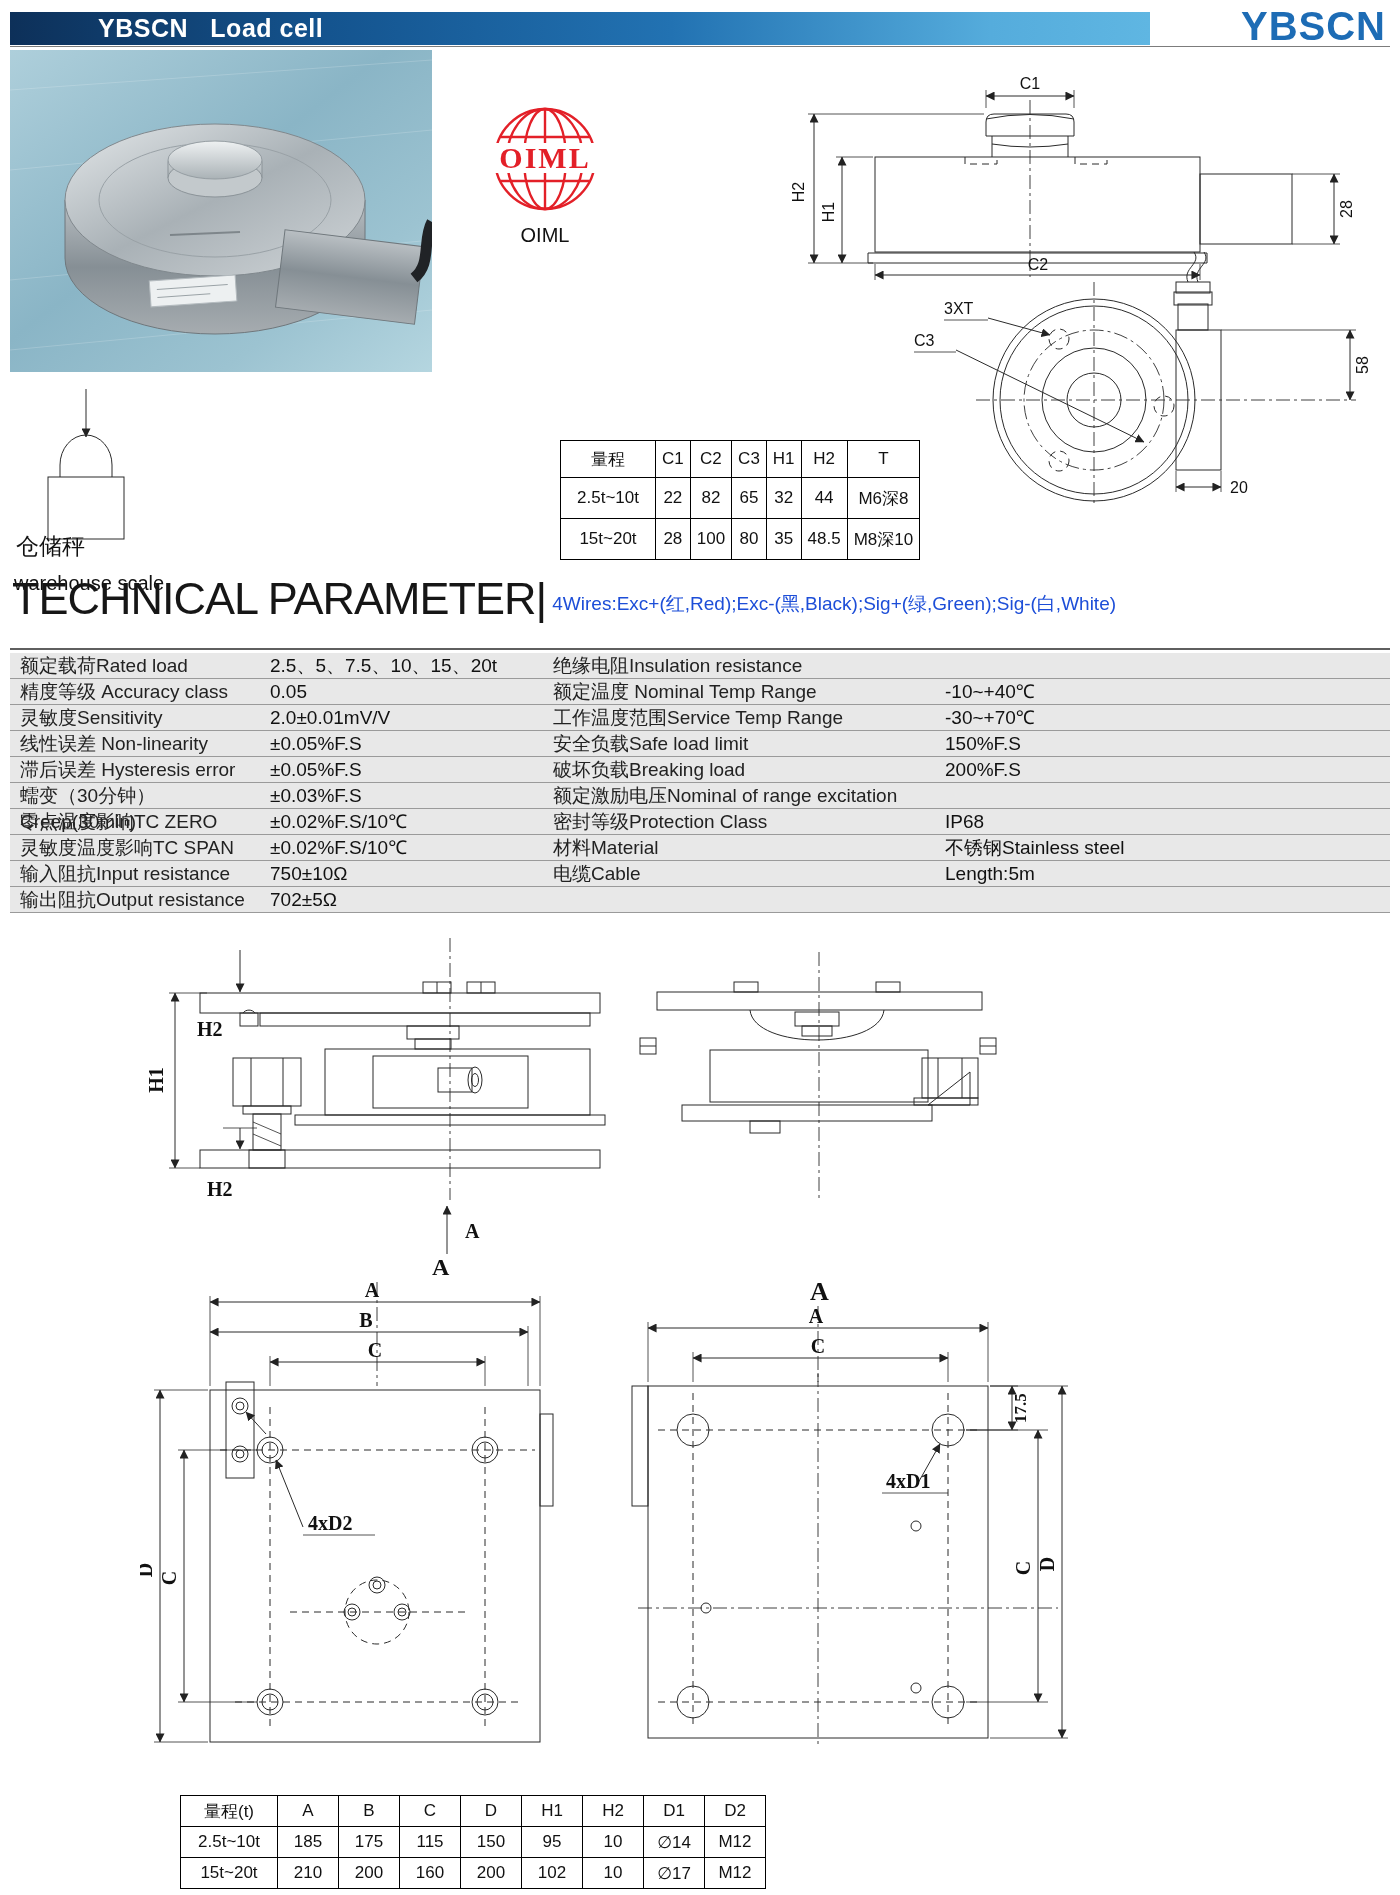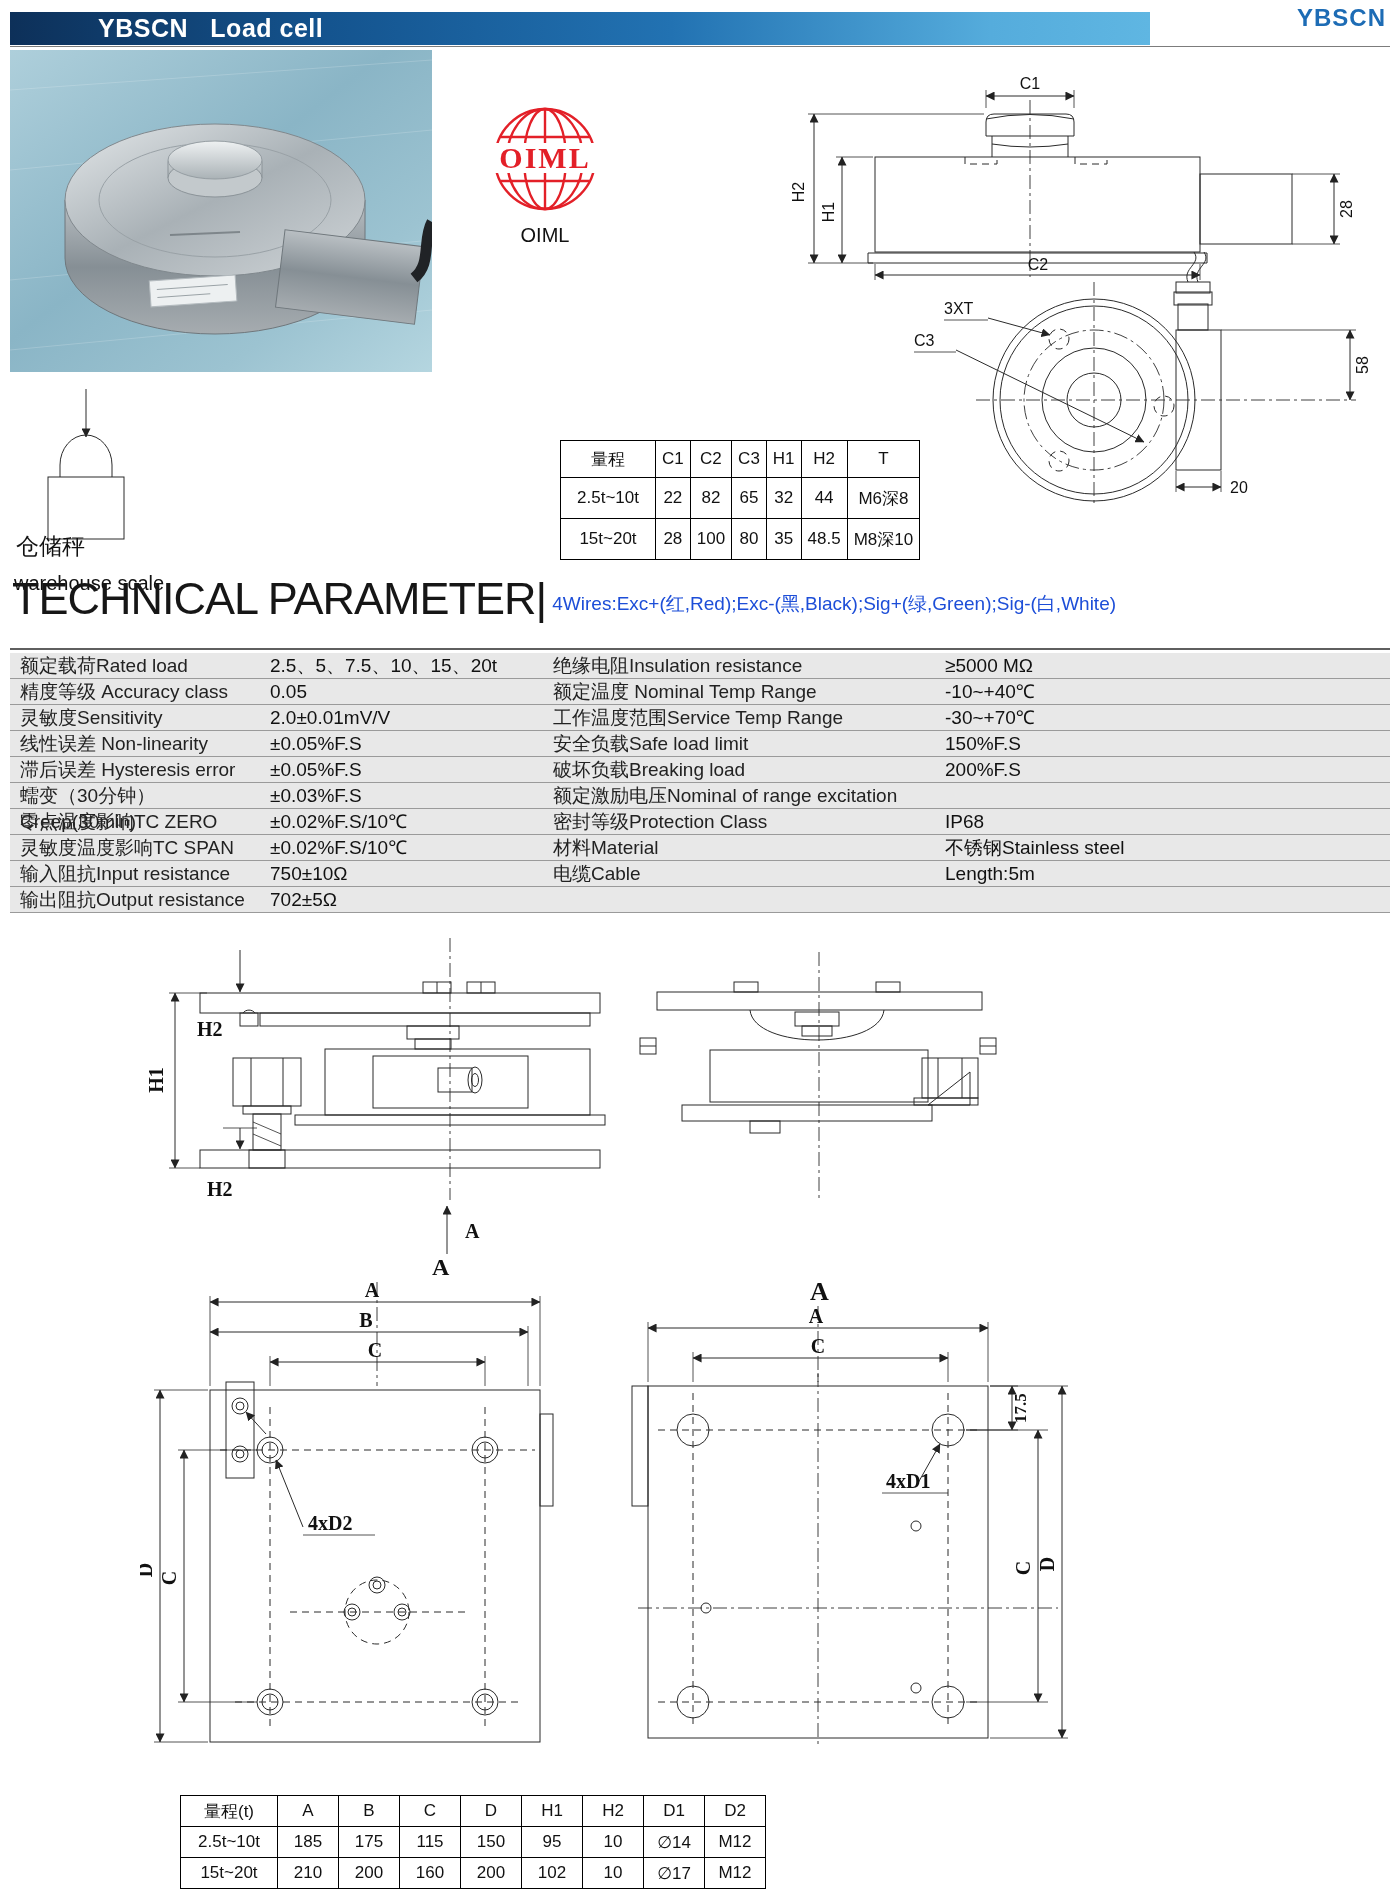--- a/index.html
+++ b/index.html
@@ -6,21 +6,21 @@
   #page{position:relative;width:1400px;height:1895px;background:#fff;overflow:hidden;
         font-family:"Liberation Sans",sans-serif;color:#111;border-radius:13px;}
   .abs{position:absolute;}
 
   
   .header-bar{left:10px;top:12px;width:1140px;height:33px;
     background:linear-gradient(90deg,#0d3059 0%,#14548f 28%,#2272b2 58%,#55acdc 86%,#5fb6e2 100%);
     display:flex;align-items:center;}
   .header-bar .hb-title{color:#fff;font-weight:bold;font-size:25px;padding-left:88px;
     white-space:pre;letter-spacing:.5px;}
-  .brand{right:14px;top:4px;font-size:24px;font-weight:bold;color:#1d6cb5;letter-spacing:1px;margin-left:20px;}
+  .brand{right:14px;top:4px;font-size:40px;font-weight:bold;color:#1d6cb5;letter-spacing:1px;margin-left:20px;}
   .header-rule{left:10px;top:46px;width:1380px;height:1px;background:#7c7c7c;}
 
   
   .oiml-caption{left:487px;top:224px;width:116px;text-align:center;font-size:20px;color:#111;}
 
   
   .app-zh{left:16px;top:531px;font-size:23px;}
   .app-en{left:14px;top:559px;font-size:20px;margin-top:13px;}
 
   
@@ -254,21 +254,20 @@
   <div class="abs tech-title">
     <span class="big">TECHNICAL PARAMETER|</span>
     <span class="note">4Wires:Exc+(红,Red);Exc-(黑,Black);Sig+(绿,Green);Sig-(白,White)</span>
   </div>
 
   <div class="abs param">
     <div class="prow">
       <div class="c1">额定载荷Rated load</div>
       <div class="c2">2.5、5、7.5、10、15、20t</div>
       <div class="c3">绝缘电阻Insulation resistance</div>
-      <div class="c4">≥5000 MΩ</div>
     </div>
     <div class="prow">
       <div class="c1">精度等级 Accuracy class</div>
       <div class="c2">0.05</div>
       <div class="c3">额定温度 Nominal Temp Range</div>
       <div class="c4">-10~+40℃</div>
     </div>
     <div class="prow">
       <div class="c1">灵敏度Sensitivity</div>
       <div class="c2">2.0±0.01mV/V</div>

